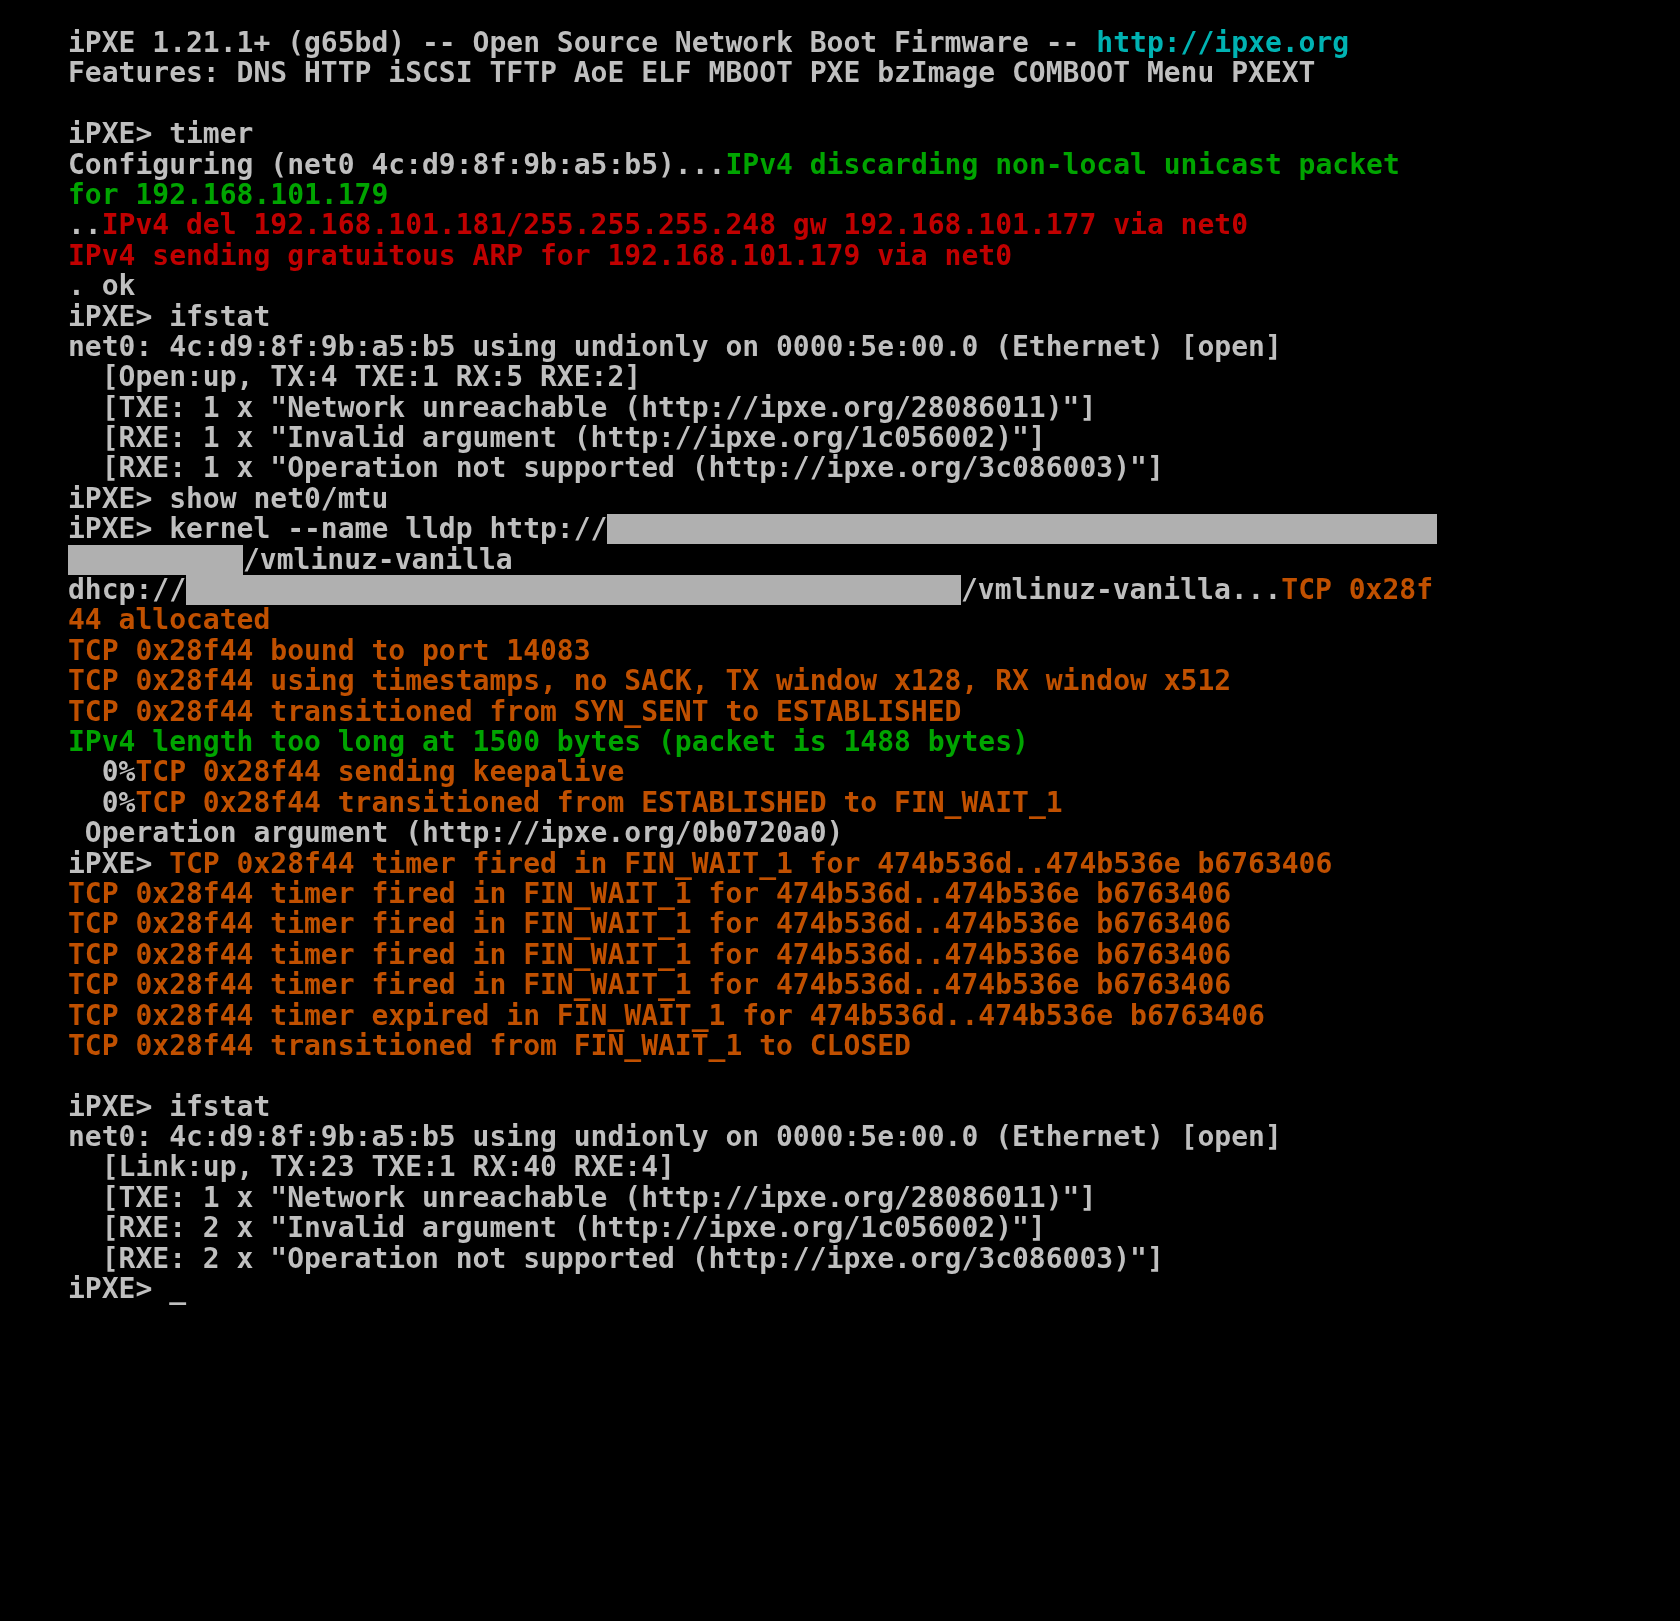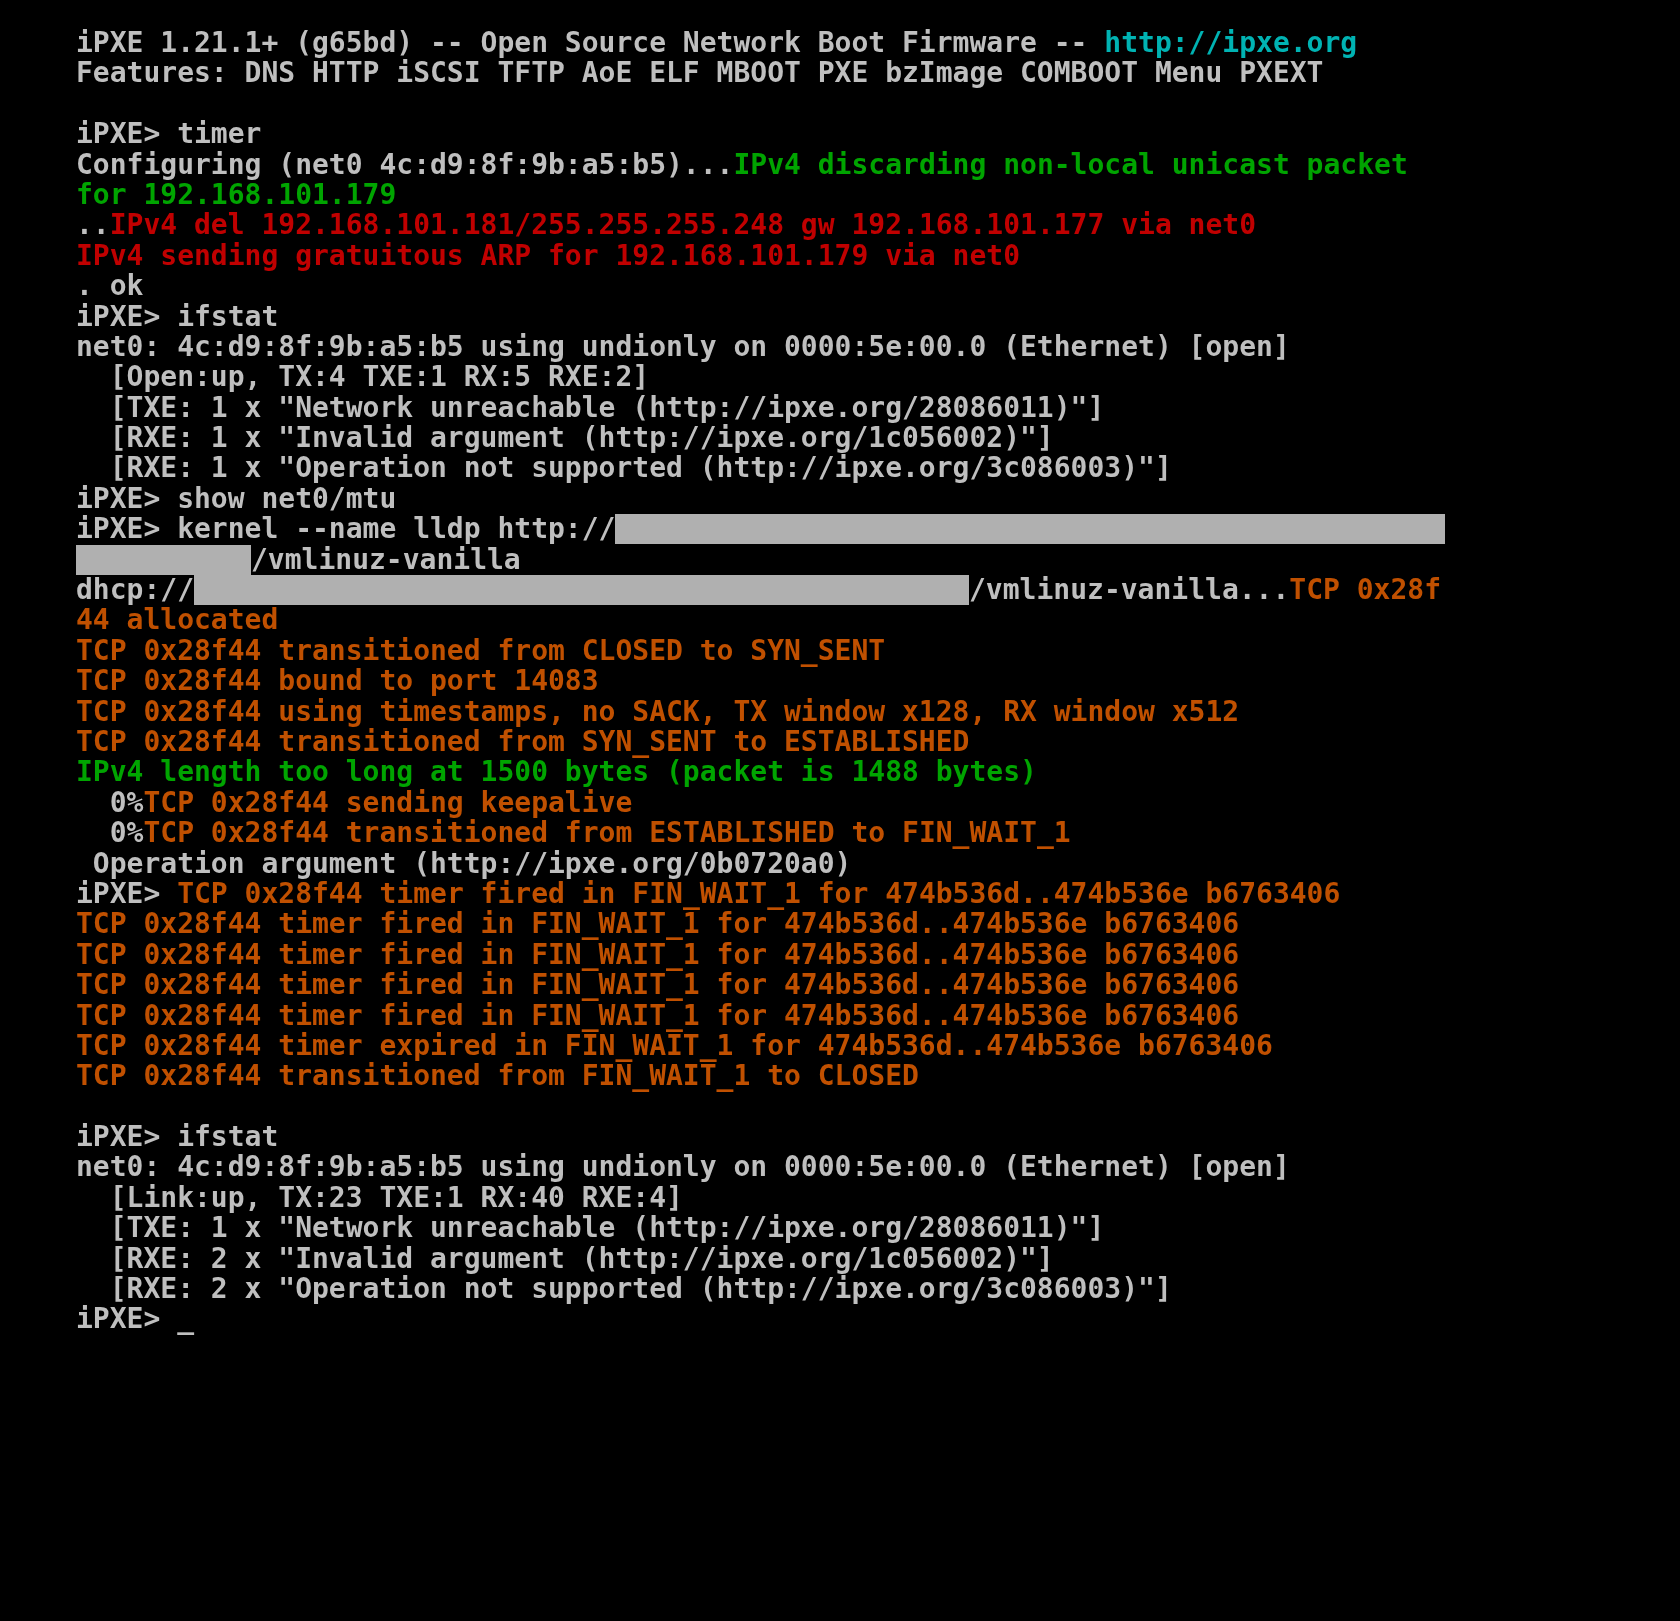--- a/index.html
+++ b/index.html
@@ -17,21 +17,21 @@
   #terminal {
     position: relative;
     width: 1680px;
     height: 1621px;
     background: #000000;
     padding: 0;
     box-sizing: border-box;
   }
   .screen {
     position: absolute;
-    left: 76px;
+    left: 68px;
     top: 28px;
     width: 1590px;
   }
   .line {
     height: 30.4px;
     line-height: 30.4px;
     font-size: 28px;
     letter-spacing: 0px;
     white-space: pre;
     font-family: "DejaVu Sans Mono", "Liberation Mono", monospace;
@@ -84,21 +84,20 @@
     <div class="line"><span class="w">  [RXE: 1 x "Operation not supported (http://ipxe.org/3c086003)"]</span></div>
 
     <div class="line"><span class="w">iPXE&gt; show net0/mtu</span></div>
 
     <div class="line"><span class="w">iPXE&gt; kernel --name lldp http://</span><span class="redact" id="rd1" style="width: 830px;">&nbsp;</span></div>
     <div class="line"><span class="redact" id="rd2" style="width: 175px;">&nbsp;</span><span class="w">/vmlinuz-vanilla</span></div>
 
     <div class="line"><span class="w">dhcp://</span><span class="redact" id="rd3" style="width: 775px;">&nbsp;</span><span class="w">/vmlinuz-vanilla...</span><span class="o">TCP 0x28f</span></div>
     <div class="line"><span class="o">44 allocated</span></div>
 
-    <div class="line"><span class="o">TCP 0x28f44 transitioned from CLOSED to SYN_SENT</span></div>
     <div class="line"><span class="o">TCP 0x28f44 bound to port 14083</span></div>
     <div class="line"><span class="o">TCP 0x28f44 using timestamps, no SACK, TX window x128, RX window x512</span></div>
     <div class="line"><span class="o">TCP 0x28f44 transitioned from SYN_SENT to ESTABLISHED</span></div>
     <div class="line"><span class="g">IPv4 length too long at 1500 bytes (packet is 1488 bytes)</span></div>
     <div class="line"><span class="w">  0%</span><span class="o">TCP 0x28f44 sending keepalive</span></div>
     <div class="line"><span class="w">  0%</span><span class="o">TCP 0x28f44 transitioned from ESTABLISHED to FIN_WAIT_1</span></div>
     <div class="line"><span class="w"> Operation argument (http://ipxe.org/0b0720a0)</span></div>
     <div class="line"><span class="w">iPXE&gt; </span><span class="o">TCP 0x28f44 timer fired in FIN_WAIT_1 for 474b536d..474b536e b6763406</span></div>
     <div class="line"><span class="o">TCP 0x28f44 timer fired in FIN_WAIT_1 for 474b536d..474b536e b6763406</span></div>
     <div class="line"><span class="o">TCP 0x28f44 timer fired in FIN_WAIT_1 for 474b536d..474b536e b6763406</span></div>

